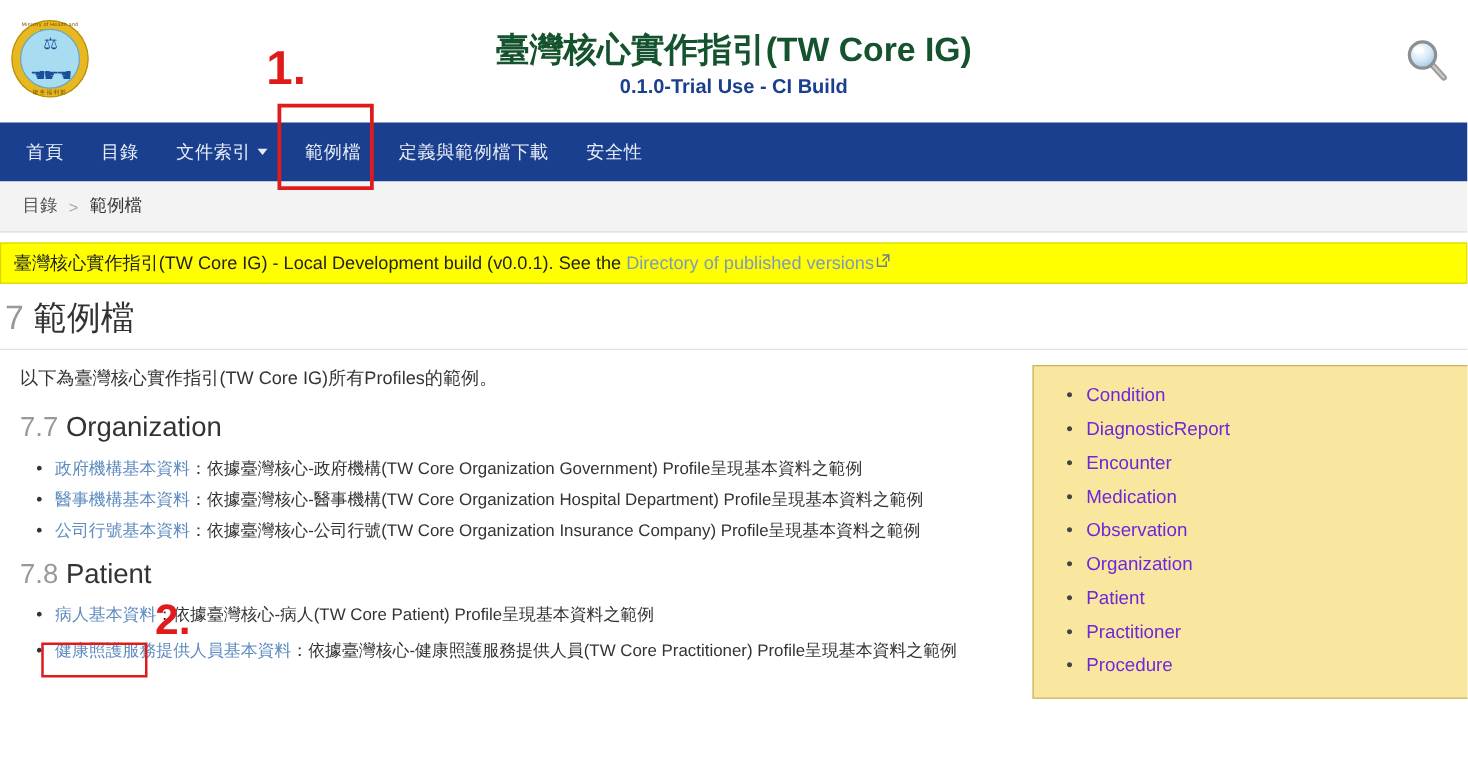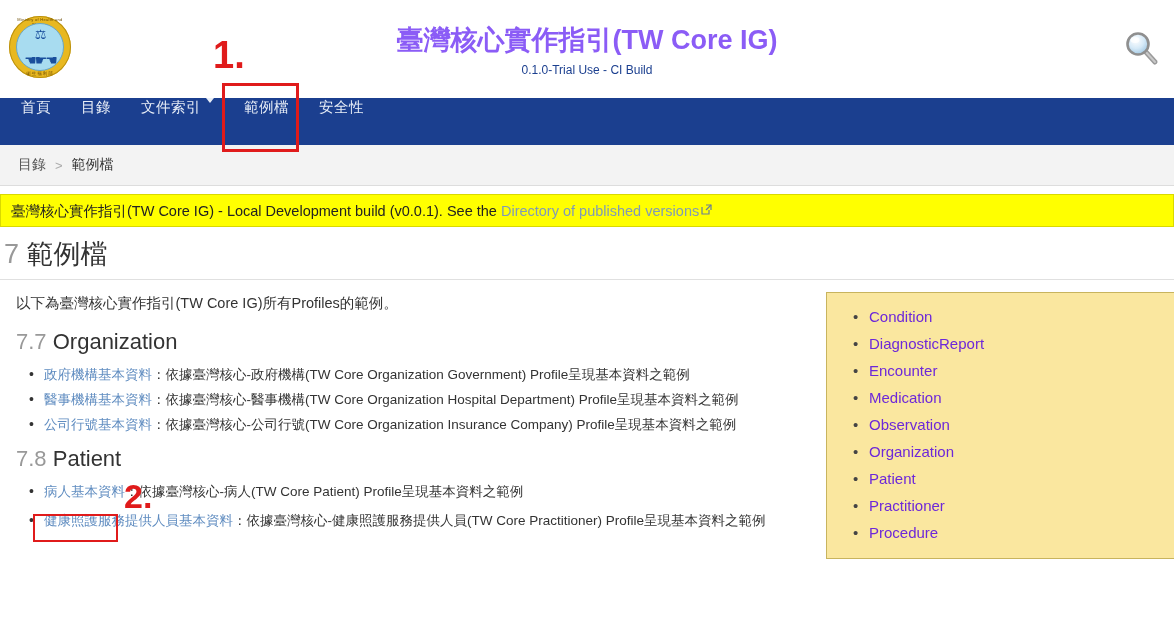--- a/index.html
+++ b/index.html
@@ -97,29 +97,29 @@
   }
 
   .title-block {
     width: 100%;
     text-align: center;
     padding-top: 6px;
   }
   .ig-title {
     font-size: 27px;
     font-weight: bold;
-    color: #8b5cf6;
+    color: #14532d;
     line-height: 36px;
     letter-spacing: 0px;
   }
   .ig-subtitle {
-    font-size: 12px;
+    font-size: 16px;
     color: #1b3f8f;
     line-height: 24px;
-    font-weight: normal;
+    font-weight: bold;
   }
 
   .search-icon {
     position: absolute;
     right: 12px;
     top: 28px;
     width: 40px;
     height: 40px;
     cursor: pointer;
   }
@@ -128,21 +128,21 @@
   .navbar {
     background: #1b3f8f;
     height: 47px;
     display: flex;
     align-items: stretch;
     padding-left: 6px;
     position: relative;
   }
   .nav-item {
     display: flex;
-    align-items: flex-start;
+    align-items: center;
     padding: 0 15px;
     color: #e8eef7;
     font-size: 14.5px;
     cursor: pointer;
     white-space: nowrap;
     letter-spacing: 0.5px;
   }
   .caret {
     display: inline-block;
     margin-left: 5px;
@@ -361,20 +361,23 @@
   </div>
   <div class="nav-item">
     <span>目錄</span>
   </div>
   <div class="nav-item">
     <span>文件索引</span>
     <span class="caret"></span>
   </div>
   <div class="nav-item">
     <span>範例檔</span>
+  </div>
+  <div class="nav-item">
+    <span>定義與範例檔下載</span>
   </div>
   <div class="nav-item">
     <span>安全性</span>
   </div>
 </div>
 
 <div class="breadcrumb">
   <span class="crumb">目錄</span>
   <span class="crumb-sep">&gt;</span>
   <span class="crumb-current">範例檔</span>

